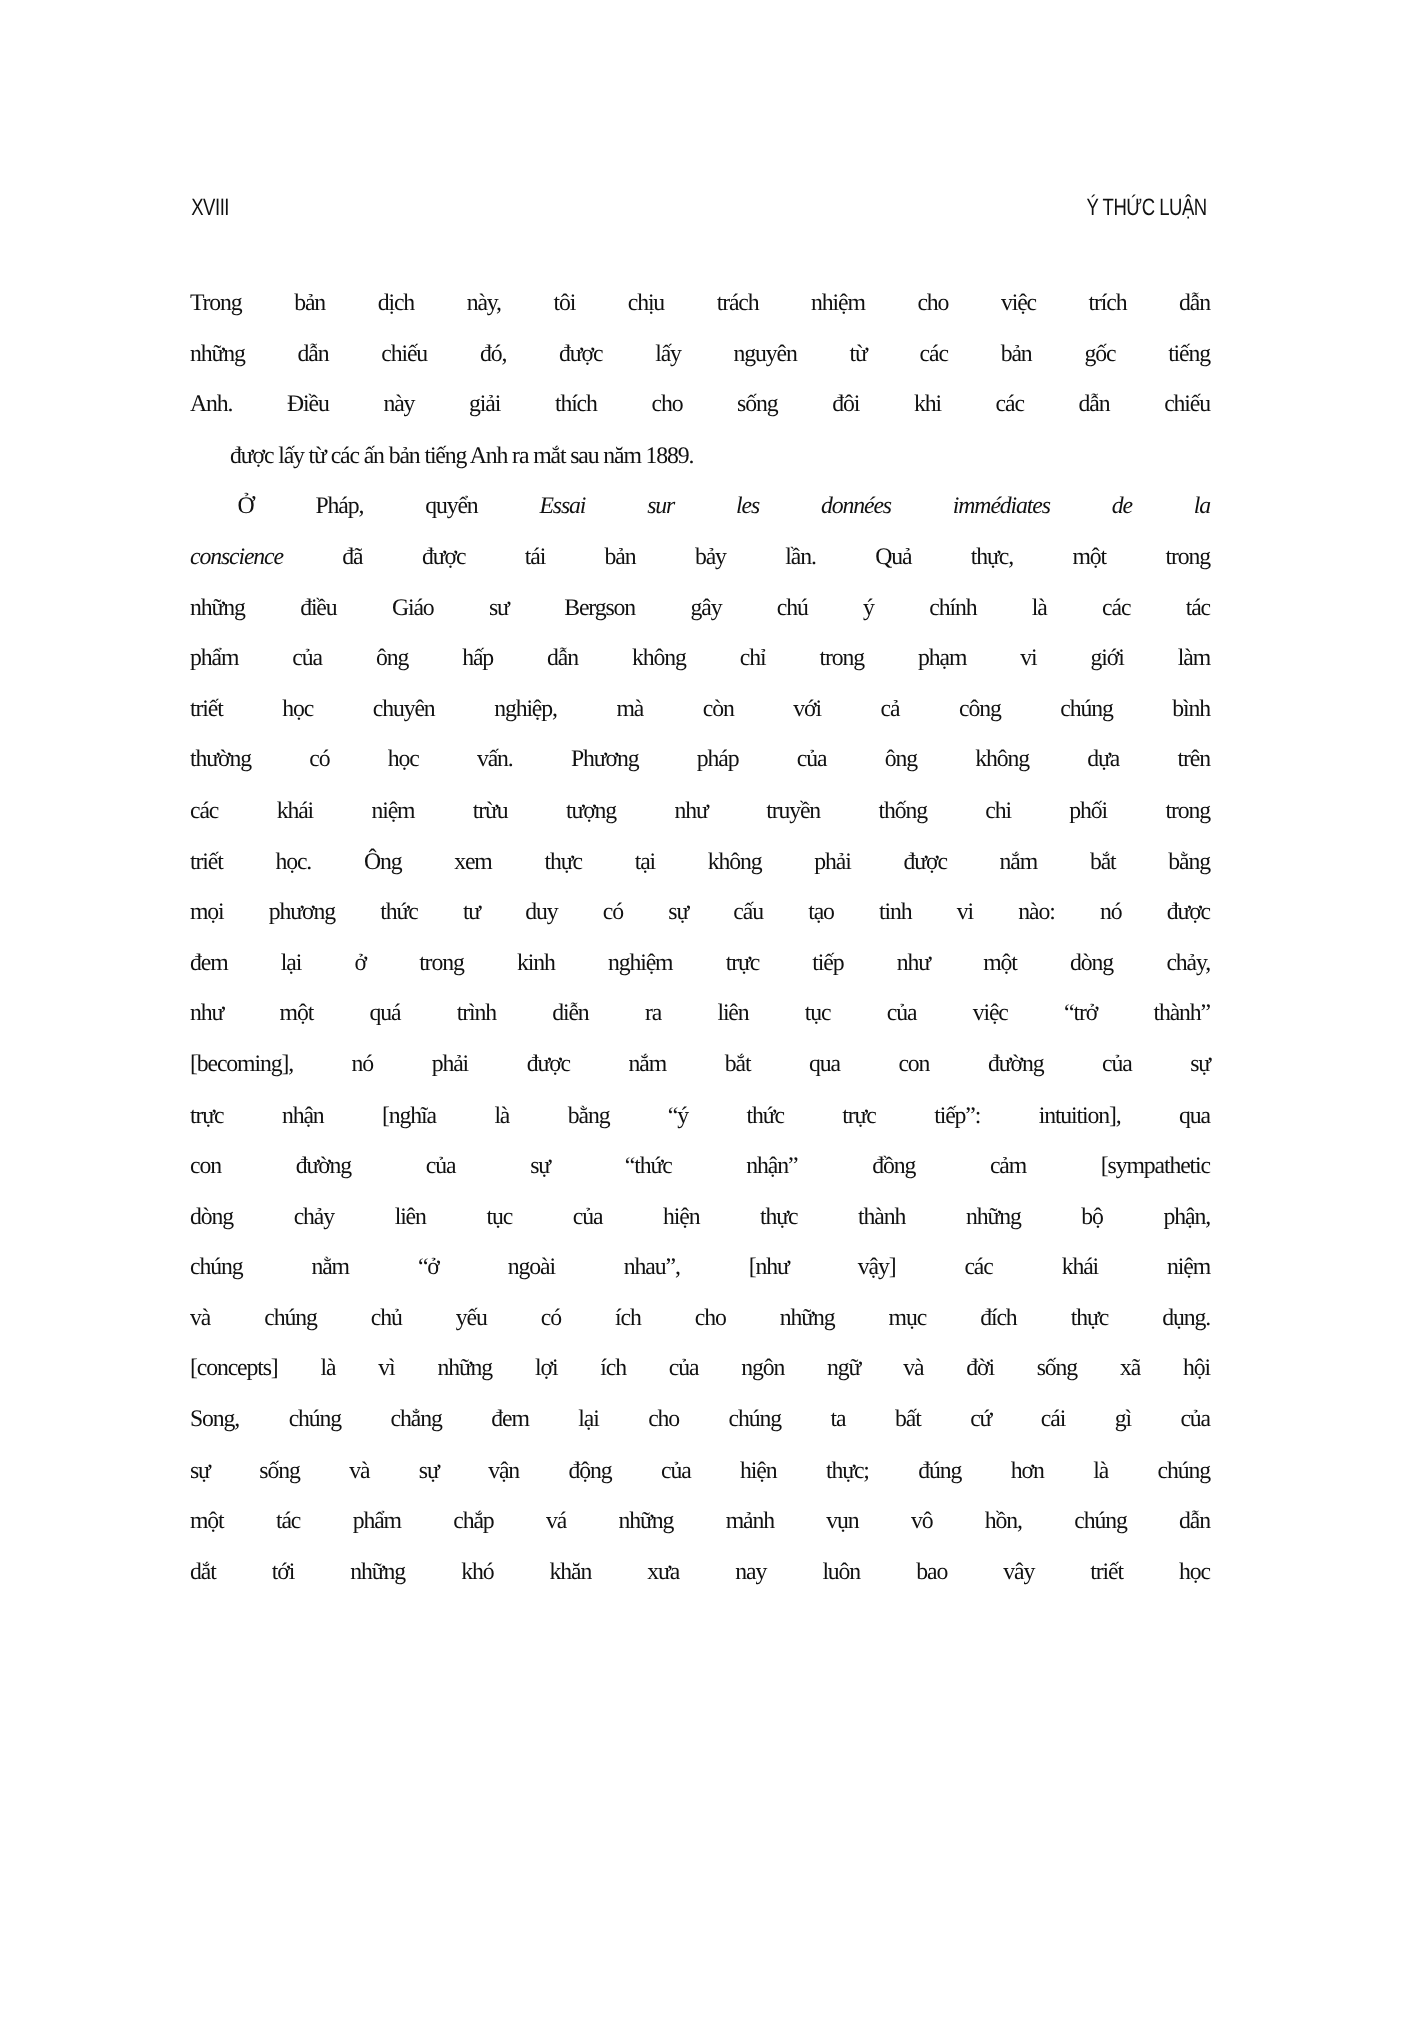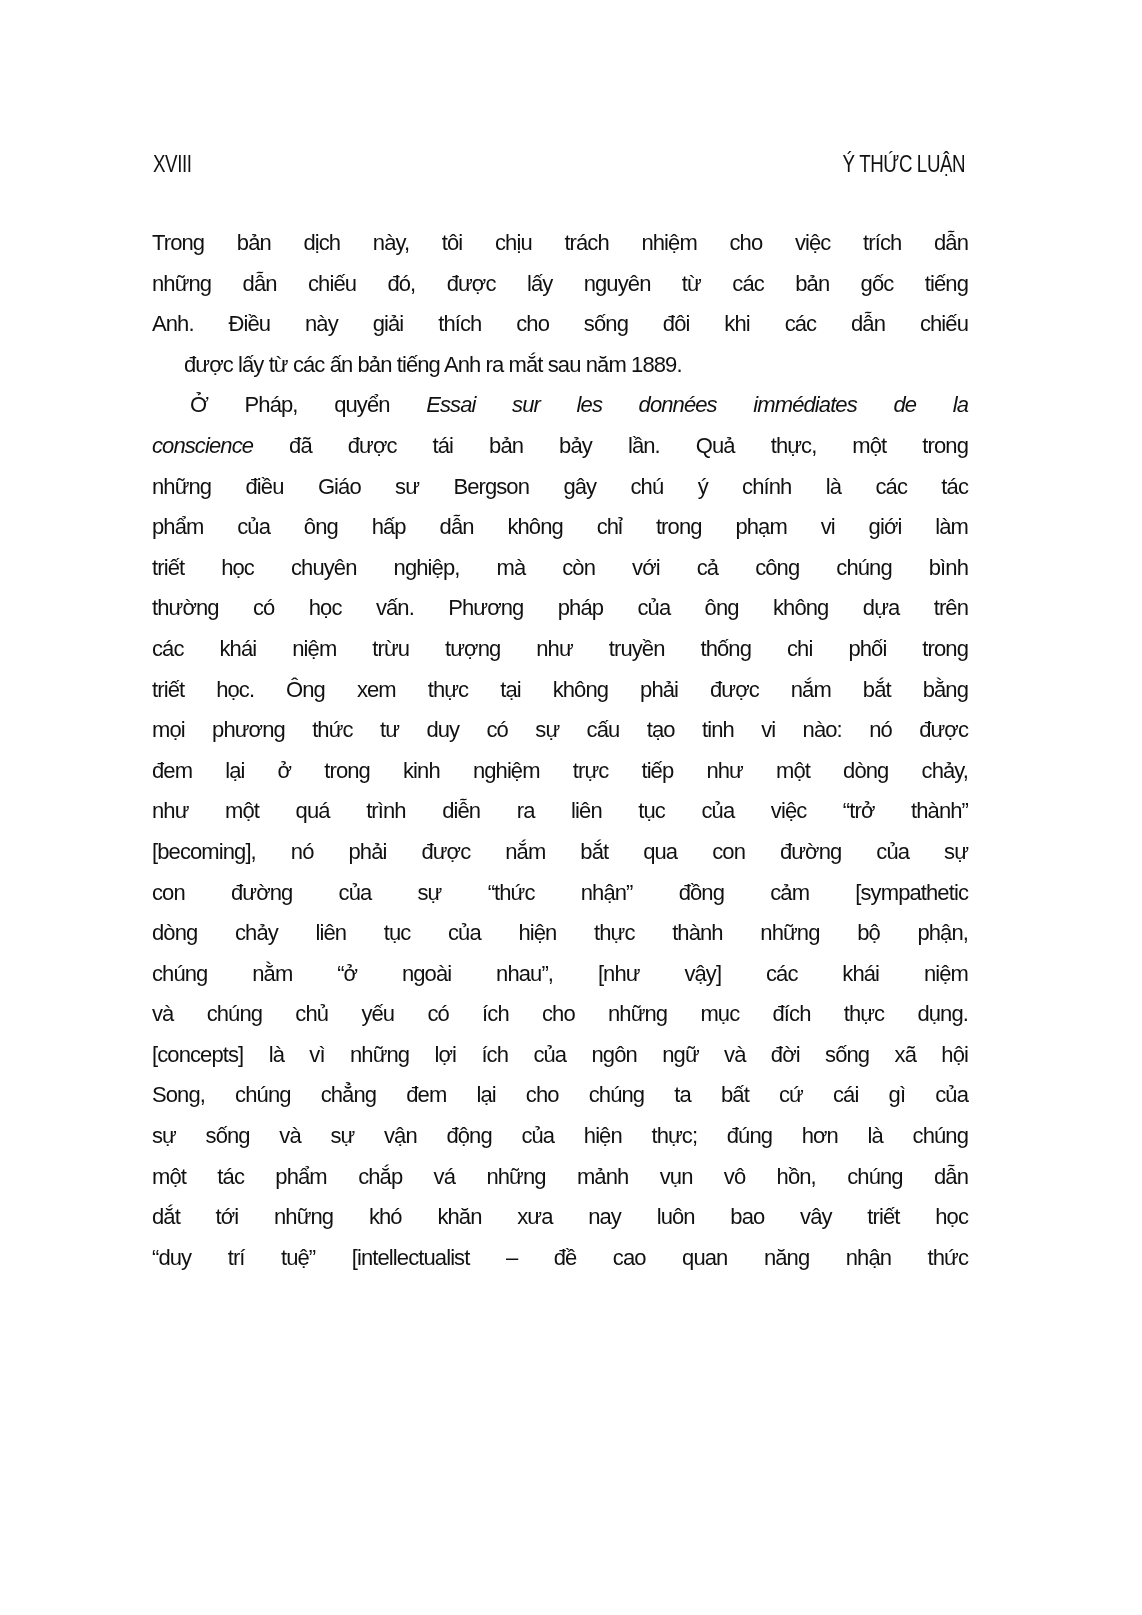--- a/index.html
+++ b/index.html
@@ -1,29 +1,29 @@
 <!DOCTYPE html>
 <html><head>
 <meta charset="utf-8">
 <style>
   html, body { margin: 0; padding: 0; background: #ffffff; }
   body { width: 1142px; height: 1615px; position: relative; overflow: hidden; }
   .page { position: absolute; left: 0; top: 0; width: 1142px; height: 1615px; background: #fff; }
   .running-header {
     position: absolute; top: 150px; left: 153px; width: 812px; height: 28px;
-    font-family: "Liberation Sans", sans-serif; font-size: 24px; color: #111;
+    font-family: "Liberation Sans", sans-serif; font-size: 19px; color: #111;
     display: flex; justify-content: space-between; align-items: flex-end;
     letter-spacing: -0.5px;
   }
   .running-header span { transform: scaleX(0.78); display: inline-block; }
   .page-number { transform-origin: left center; }
   .running-title { transform-origin: right center; }
   .body-text {
     position: absolute; top: 223px; left: 152px; width: 816px;
-    font-family: Liberation Sans, sans-serif; font-size: 22px; line-height: 40.6px;
+    font-family: Liberation Serif, serif; font-size: 19px; line-height: 40.6px;
     color: #111; text-align: justify;
   }
   .line {
     display: block; white-space: nowrap; text-align: justify; text-align-last: justify;
     height: 40.6px; letter-spacing: -0.9px;
   }
   .line.last { text-align-last: left; margin-left: 32px; }
   .line.indent { padding-left: 38px; }
   .it { font-style: italic; }
 </style>
@@ -49,25 +49,25 @@
       <span class="line">những điều Giáo sư Bergson gây chú ý chính là các tác</span>
       <span class="line">phẩm của ông hấp dẫn không chỉ trong phạm vi giới làm</span>
       <span class="line">triết học chuyên nghiệp, mà còn với cả công chúng bình</span>
       <span class="line">thường có học vấn. Phương pháp của ông không dựa trên</span>
       <span class="line">các khái niệm trừu tượng như truyền thống chi phối trong</span>
       <span class="line">triết học. Ông xem thực tại không phải được nắm bắt bằng</span>
       <span class="line">mọi phương thức tư duy có sự cấu tạo tinh vi nào: nó được</span>
       <span class="line">đem lại ở trong kinh nghiệm trực tiếp như một dòng chảy,</span>
       <span class="line">như một quá trình diễn ra liên tục của việc “trở thành”</span>
       <span class="line">[becoming], nó phải được nắm bắt qua con đường của sự</span>
+      <span class="line">trực nhận [nghĩa là bằng “ý thức trực tiếp”: intuition], qua</span>
       <span class="line">con đường của sự “thức nhận” đồng cảm [sympathetic</span>
       <span class="line">dòng chảy liên tục của hiện thực thành những bộ phận,</span>
       <span class="line">chúng nằm “ở ngoài nhau”, [như vậy] các khái niệm</span>
       <span class="line">và chúng chủ yếu có ích cho những mục đích thực dụng.</span>
       <span class="line">[concepts] là vì những lợi ích của ngôn ngữ và đời sống xã hội</span>
       <span class="line">Song, chúng chẳng đem lại cho chúng ta bất cứ cái gì của</span>
       <span class="line">sự sống và sự vận động của hiện thực; đúng hơn là chúng</span>
       <span class="line">một tác phẩm chắp vá những mảnh vụn vô hồn, chúng dẫn</span>
       <span class="line">dắt tới những khó khăn xưa nay luôn bao vây triết học</span>
-      <span class="line">“duy trí tuệ” [intellectualist – đề cao quan năng nhận thức</span>
     </div>
   </div>
 </div>
 
 </body></html>

